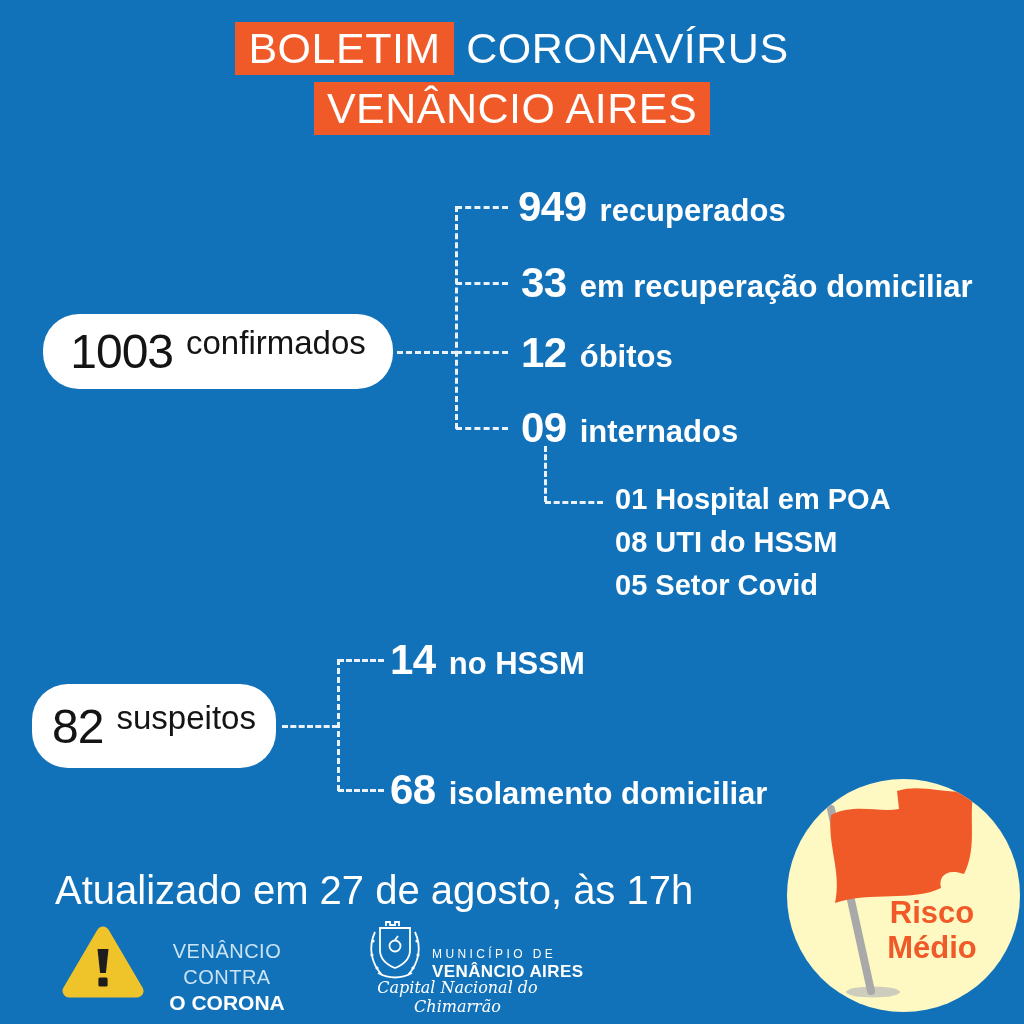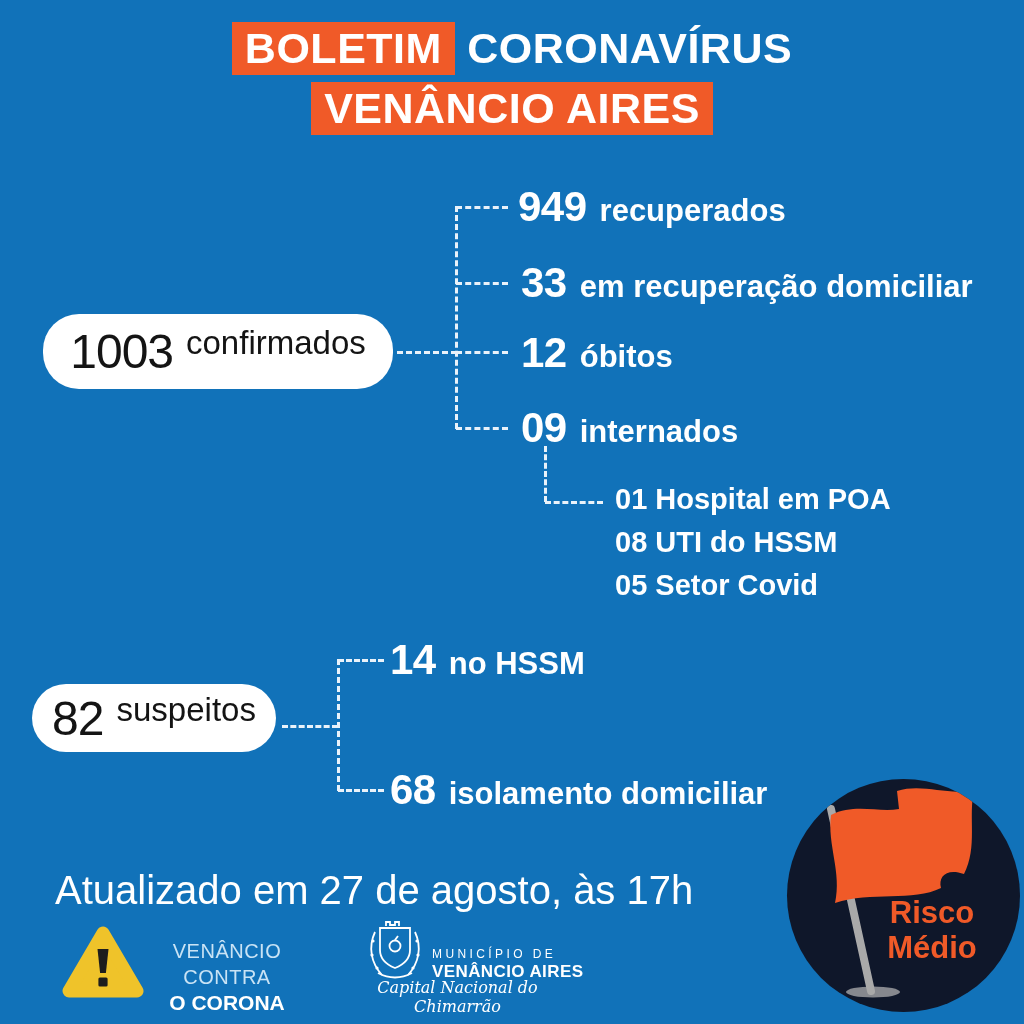--- a/index.html
+++ b/index.html
@@ -3,21 +3,21 @@
 <meta charset="utf-8">
 <style>
   html,body { margin:0; padding:0; }
   .canvas {
     position:relative; width:1024px; height:1024px;
     background:#1172B9; overflow:hidden;
     font-family:"Liberation Sans", sans-serif;
   }
   
   .title { position:absolute; top:22px; left:0; width:100%; text-align:center;
-           color:#fff; font-weight:bold; font-size:43px; letter-spacing:.5px; }
+           color:#fff; font-weight:normal; font-size:43px; letter-spacing:.5px; }
   .title .row { line-height:53px; margin-bottom:7px; white-space:nowrap; }
   .hl { background:#F05A28; display:inline-block; padding:0 13px; line-height:53px; }
   
   .pill { position:absolute; background:#fff; border-radius:36px;
           display:flex; align-items:center; justify-content:center; color:#141414; }
   .pill-inner { display:flex; align-items:flex-start; gap:13px; font-weight:normal; }
   .pill .num { font-size:48px; letter-spacing:-1px; }
   .pill .lbl { font-size:33px; }
   
   .node { position:absolute; display:flex; align-items:baseline; gap:13px;
@@ -33,21 +33,21 @@
   .campaign { position:absolute; left:146px; top:938px; width:162px; text-align:center; }
   .campaign .l1 { color:#C9E3F5; font-size:20px; letter-spacing:.5px; line-height:26px; }
   .campaign .l2 { color:#fff; font-size:21px; font-weight:bold; line-height:26px; }
   .muni-text { position:absolute; left:432px; top:946px; }
   .muni-text .l1 { color:#fff; font-size:12px; letter-spacing:3.4px; line-height:16px; }
   .muni-text .l2 { color:#fff; font-size:17px; font-weight:bold; letter-spacing:.4px; line-height:20px; }
   .muni-tagline { position:absolute; left:360px; top:978px; width:195px; text-align:center;
                   color:#fff; font-family:"DejaVu Serif", serif; font-style:italic; font-size:16px; }
   
   .risk-circle { position:absolute; left:787px; top:779px; width:233px; height:233px;
-                 background:#0f172a; border-radius:50%; overflow:hidden; }
+                 background:#fef9c3; border-radius:50%; overflow:hidden; }
   .risk-text { position:absolute; left:78px; top:116px; width:134px; text-align:center;
                color:#F05A28; font-weight:bold; font-size:31px; line-height:35px; }
   .svg-abs { position:absolute; }
 </style>
 </head>
 <body>
 
 <div class="canvas">
 
   <div class="title">
@@ -85,21 +85,21 @@
   </div>
   <div class="node" style="left:521px; top:404px;">
     <span class="num">09</span>
     <span class="lbl">internados</span>
   </div>
 
   <div class="subnode" style="left:615px; top:483px;"><span>01</span> <span>Hospital em POA</span></div>
   <div class="subnode" style="left:615px; top:526px;"><span>08</span> <span>UTI do HSSM</span></div>
   <div class="subnode" style="left:615px; top:569px;"><span>05</span> <span>Setor Covid</span></div>
 
-  <div class="pill" style="left:32px; top:684px; width:244px; height:68px;">
+  <div class="pill" style="left:32px; top:684px; width:244px; height:84px;">
     <div class="pill-inner">
       <span class="num">82</span>
       <span class="lbl">suspeitos</span>
     </div>
   </div>
 
   <div class="h-dash" style="left:282px; top:725px; width:56px;"></div>
   <div class="v-dash" style="left:337px; top:659px; height:132px;"></div>
   <div class="h-dash" style="left:338px; top:659px; width:46px;"></div>
   <div class="h-dash" style="left:338px; top:789px; width:46px;"></div>

